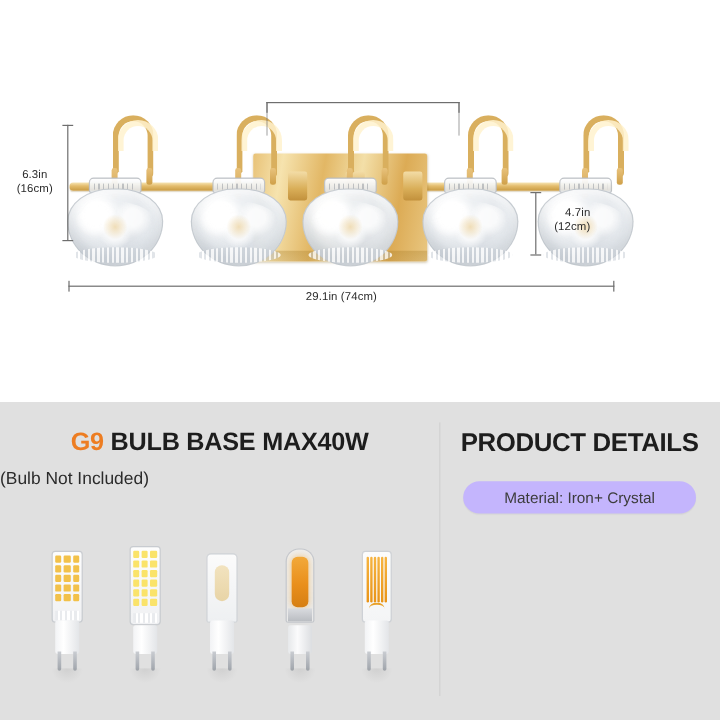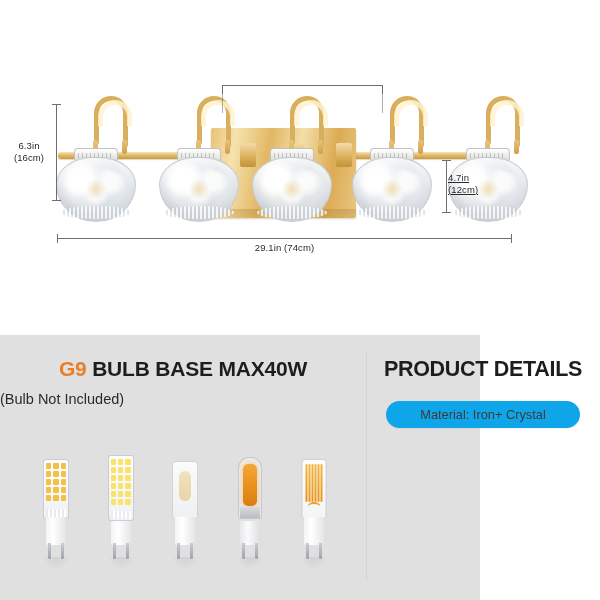--- a/index.html
+++ b/index.html
@@ -121,21 +121,21 @@
     background:repeating-linear-gradient(90deg,rgba(255,255,255,.92) 0 2px,rgba(196,203,211,.6) 2px 4px);
     opacity:.85;
   }
   .shade .bulbglow{
     position:absolute;left:30px;top:30px;width:20px;height:22px;
     border-radius:50%;
     background:radial-gradient(circle,rgba(231,197,128,.55),rgba(231,197,128,0) 70%);
   }
 
   
-  .bottom-panel{position:absolute;left:0;top:335px;width:480px;height:265px;background:#e0e0e0;}
+  .bottom-panel{position:absolute;left:0;top:335px;width:600px;height:265px;background:#e0e0e0;}
   .vdivider{position:absolute;left:366px;top:352px;width:1px;height:228px;background:#d2d2d2;}
 
   .bulb-title{
     position:absolute;left:0;top:22px;width:366px;text-align:center;
     font-size:21px;font-weight:bold;color:#1d1d1d;letter-spacing:-.2px;white-space:nowrap;
   }
   .bulb-title .g9{color:#ed7d22;}
   .bulb-sub{
     position:absolute;left:0;top:56px;width:366px;
     font-size:14.5px;color:#2b2b2b;
@@ -167,21 +167,21 @@
   .b-fil .strips i{width:2px;background:linear-gradient(180deg,#f6b441,#e99417);border-radius:1px;}
   .b-fil .arc{position:absolute;left:5px;right:5px;bottom:6px;height:8px;border-top:2px solid #e9a22a;border-radius:50% 50% 0 0;}
 
   
   .pd-title{
     position:absolute;left:366px;top:22px;width:234px;text-align:center;
     font-size:21.5px;font-weight:bold;color:#1d1d1d;letter-spacing:-.3px;white-space:nowrap;
   }
   .pd-list{position:absolute;left:386px;top:66px;width:194px;}
   .pd-item{
-    height:27px;margin-bottom:8px;border-radius:14px;background:#0ea5e9;
+    height:27px;margin-bottom:8px;border-radius:14px;background:#c4b5fd;
     display:flex;align-items:center;justify-content:center;
     font-size:12.8px;color:#3c3c3c;white-space:nowrap;
     box-shadow:0 1px 1px rgba(0,0,0,.05);
   }
 </style>
 </head>
 <body>
 
 <div class="page">
 
@@ -270,21 +270,21 @@
 
     <div class="dline v" style="left:56px;top:104px;height:96px;"></div>
     <div class="tick h" style="left:52px;top:104px;"></div>
     <div class="tick h" style="left:52px;top:200px;"></div>
     <div class="dim-label" style="left:6px;top:140px;width:46px;white-space:pre-line;">6.3in
 (16cm)</div>
 
     <div class="dline v" style="left:446px;top:160px;height:52px;"></div>
     <div class="tick h" style="left:442px;top:160px;"></div>
     <div class="tick h" style="left:442px;top:212px;"></div>
-    <div class="dim-label" style="left:448px;top:172px;width:44px;white-space:pre-line;text-align:left;text-decoration:underline;">4.7in
+    <div class="dim-label" style="left:448px;top:172px;width:44px;white-space:pre-line;text-align:right;">4.7in
 (12cm)</div>
 
     <div class="dline h" style="left:57px;top:238px;width:455px;"></div>
     <div class="tick v" style="left:57px;top:234px;"></div>
     <div class="tick v" style="left:511px;top:234px;"></div>
     <div class="dim-label" style="left:57px;top:242px;width:455px;">29.1in  (74cm)</div>
   </div>
 
   <div class="bottom-panel">
     <div class="vdivider" style="top:17px;"></div>

